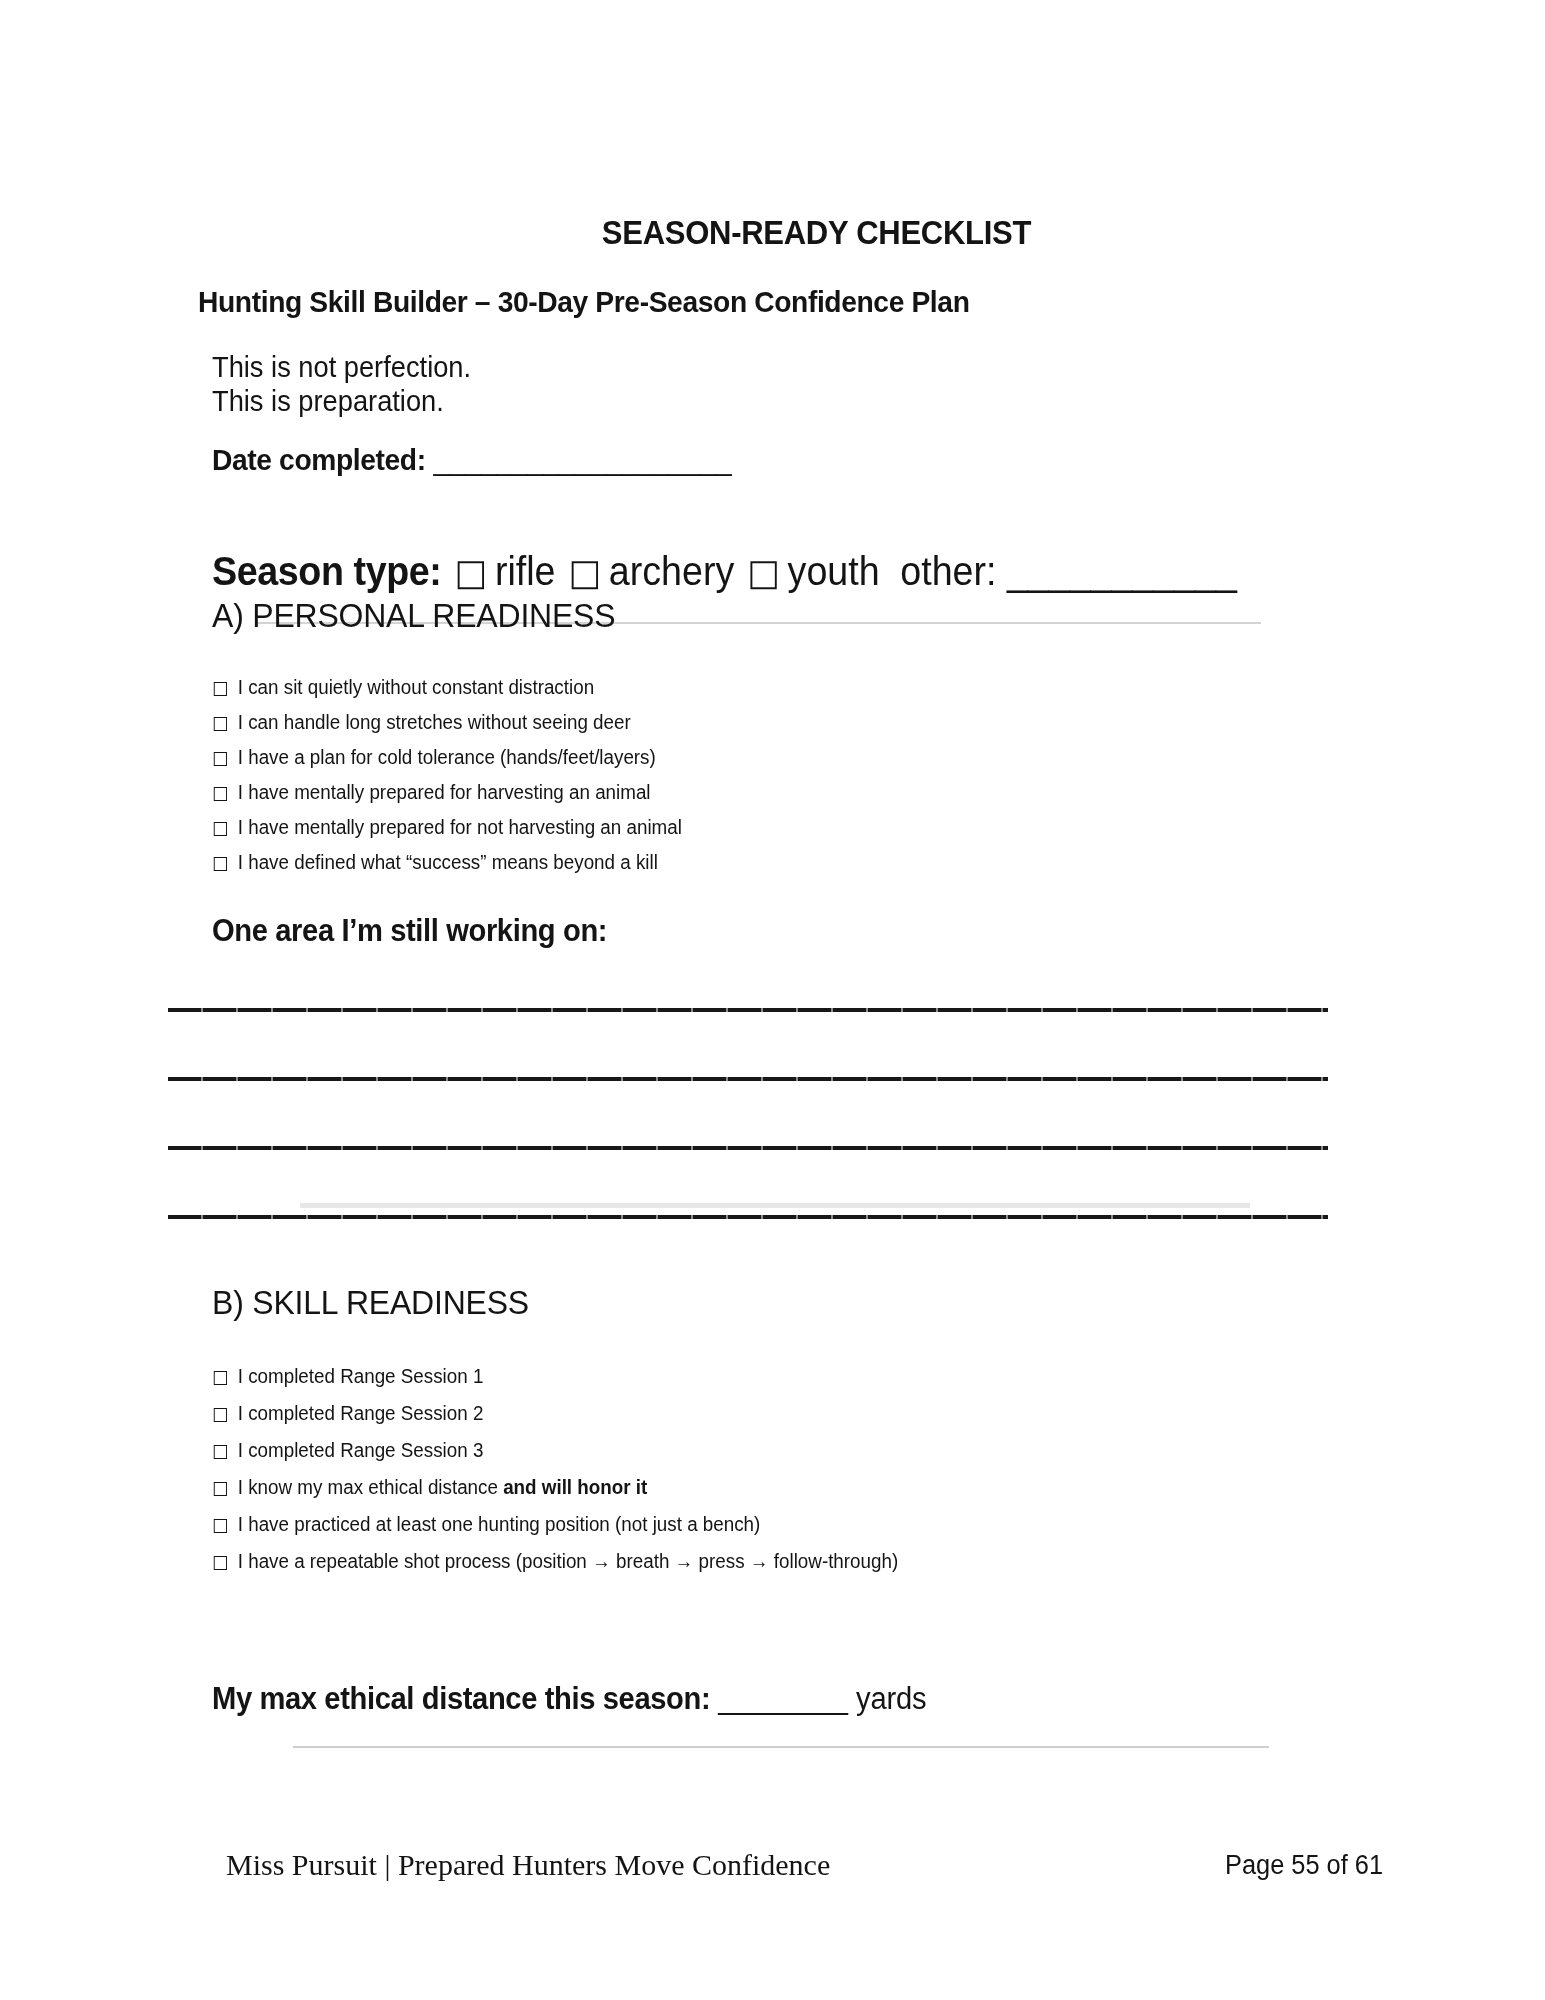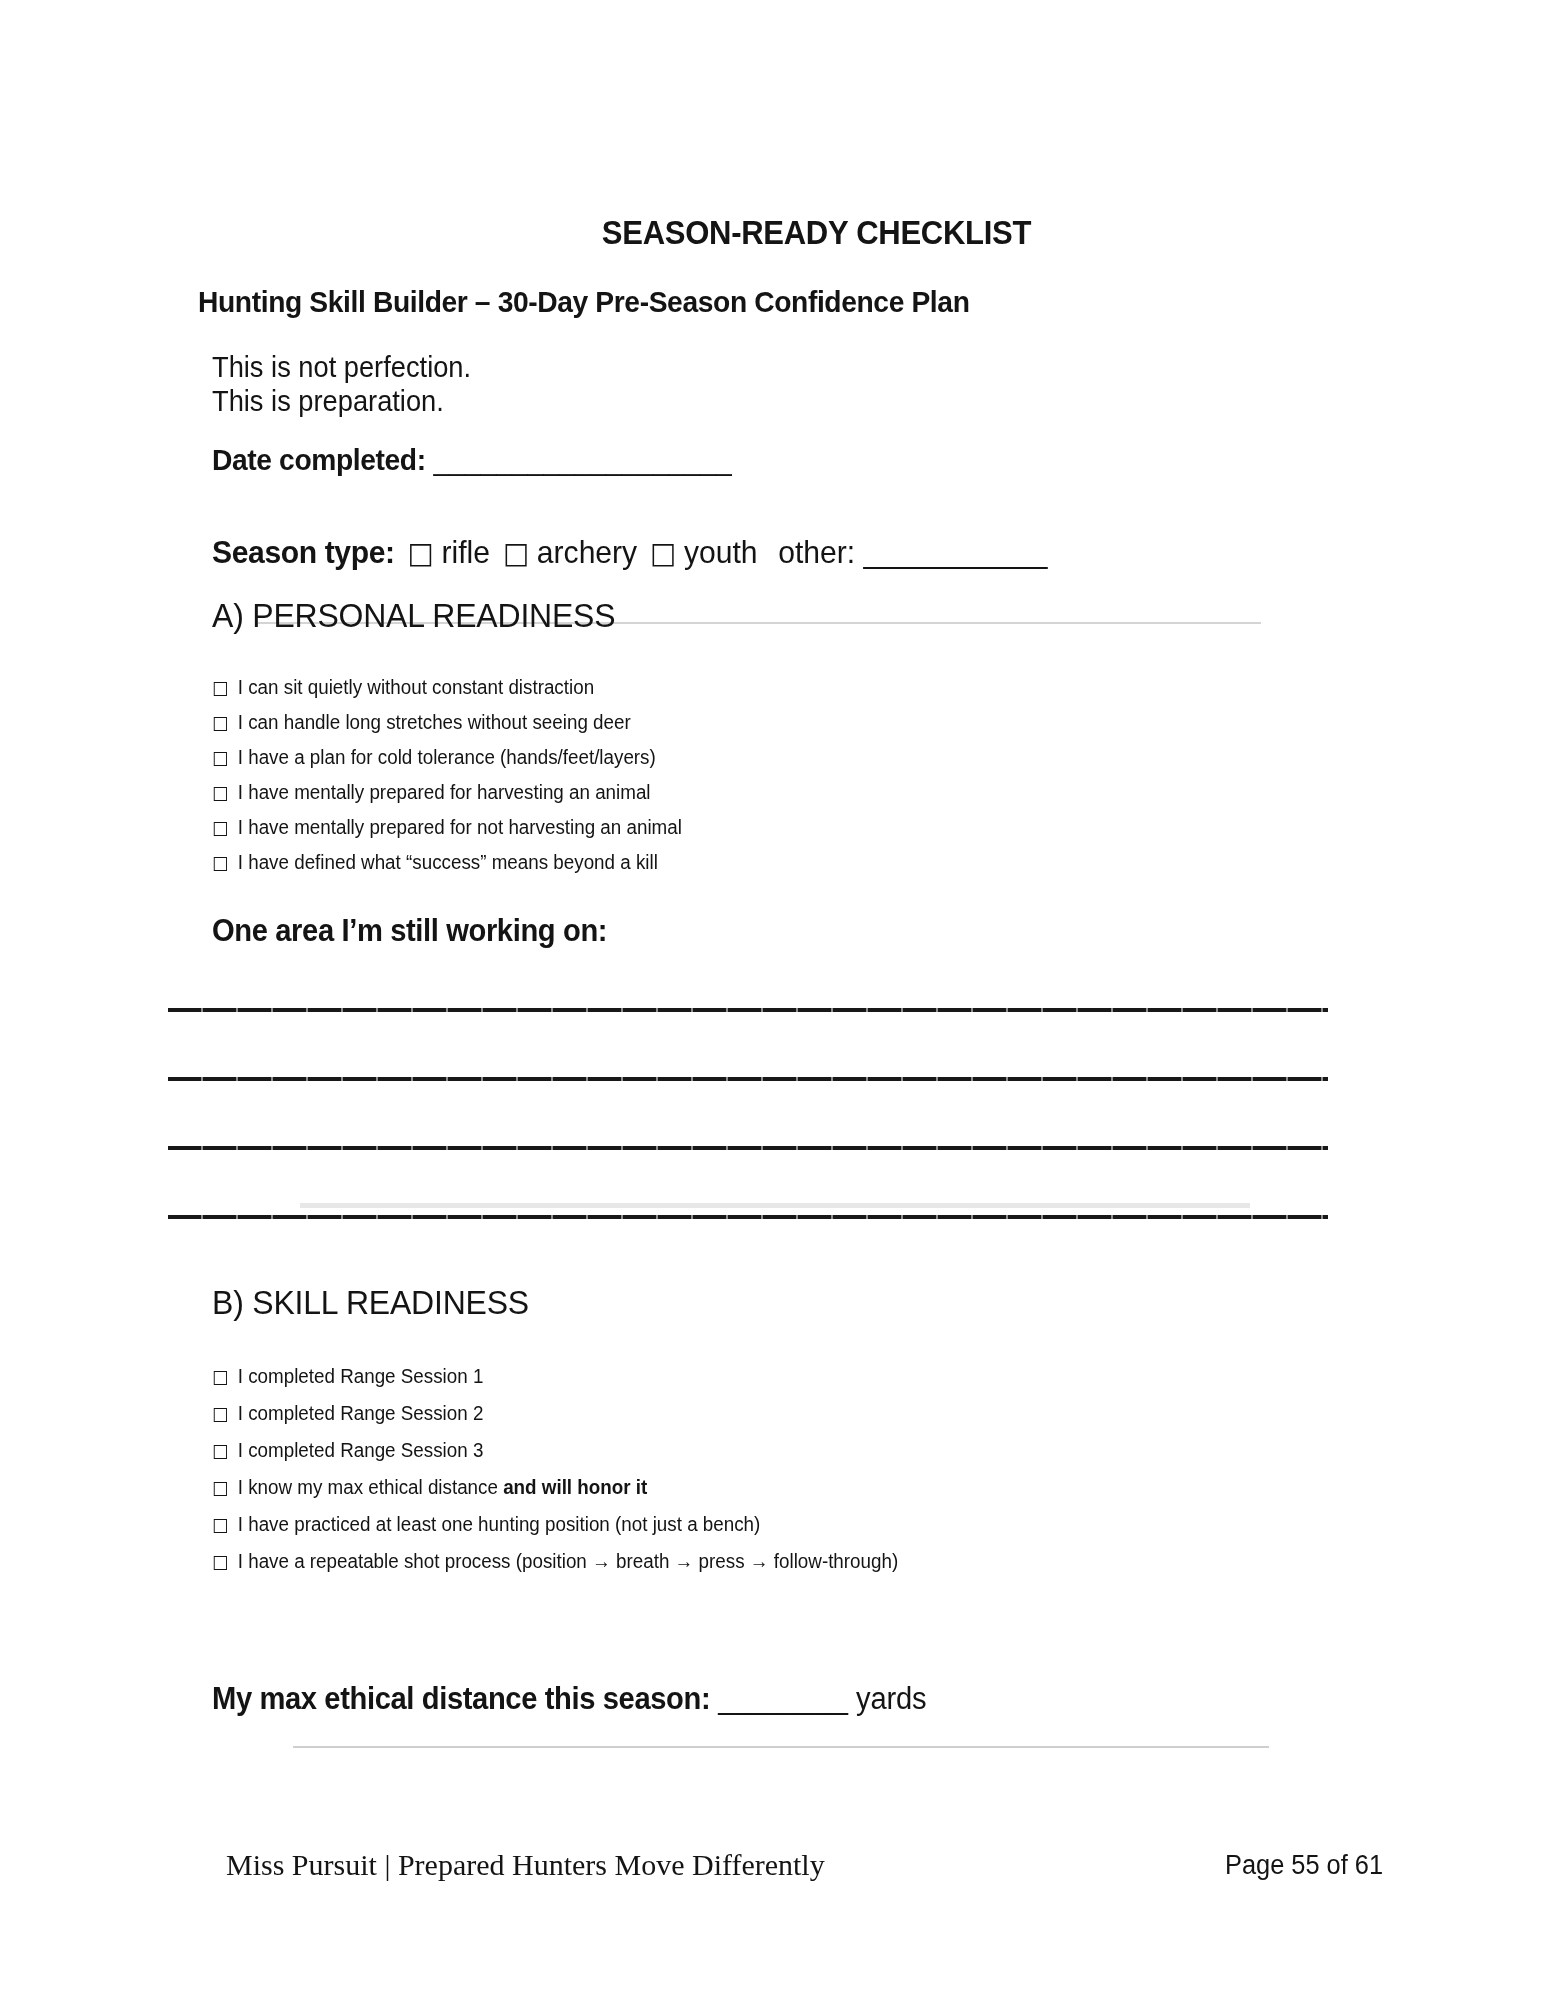--- a/index.html
+++ b/index.html
@@ -9,21 +9,21 @@
     position:relative;overflow:hidden;
   }
   .abs{position:absolute;white-space:nowrap;margin-left:44px;}
   .cond{display:inline-block;transform:scaleX(.94);transform-origin:0 50%;}
   .cond-c{display:block;transform:scaleX(.94);transform-origin:50% 50%;}
 
   .title{top:214px;left:0;width:1545px;text-align:center;font-size:33px;font-weight:700;letter-spacing:-.3px;}
   .subtitle{top:285px;left:154px;font-size:30px;font-weight:700;letter-spacing:-.4px;}
   .intro{top:350px;left:168px;font-size:29px;line-height:34px;}
   .date-line{top:443px;left:168px;font-size:30px;}
-  .season-line{top:534px;left:168px;font-size:32px;}
+  .season-line{top:549px;left:168px;font-size:40px;}
   .label-bold{font-weight:700;letter-spacing:-.4px;}
   .blank{letter-spacing:0;font-weight:400;}
 
   .heading{font-size:34px;font-weight:400;letter-spacing:-.2px;}
   .heading-a{top:596px;left:168px;}
   .heading-b{top:1283px;left:168px;}
 
   .rule{position:absolute;}
   .rule-a{top:622px;left:258px;width:1003px;height:2px;background:#d4d4d4;}
   .rule-b{top:1203px;left:300px;width:950px;height:5px;background:#e7e7e7;}
@@ -100,14 +100,14 @@
 <div class="abs check-list list-b"><span class="cond"><div class="check-item"><span class="checkbox">□</span><span>I completed Range Session 1</span></div><div class="check-item"><span class="checkbox">□</span><span>I completed Range Session 2</span></div><div class="check-item"><span class="checkbox">□</span><span>I completed Range Session 3</span></div><div class="check-item"><span class="checkbox">□</span><span>I know my max ethical distance </span><strong>and will honor it</strong></div><div class="check-item"><span class="checkbox">□</span><span>I have practiced at least one hunting position (not just a bench)</span></div><div class="check-item"><span class="checkbox">□</span><span>I have a repeatable shot process (position → breath → press → follow-through)</span></div></span></div>
 
 <div class="abs max-line">
   <span class="cond">
     <span class="label-bold">My max ethical distance this season:</span>
     <span class="blank">________</span>
     <span class="unit">yards</span>
   </span>
 </div>
 
-<div class="abs footer-left">Miss Pursuit | Prepared Hunters Move Differently</div>
+<div class="abs footer-left">Miss Pursuit | Prepared Hunters Move Confidence</div>
 <div class="abs footer-right"><span class="cond">Page 55 of 61</span></div>
 
 </body></html>

